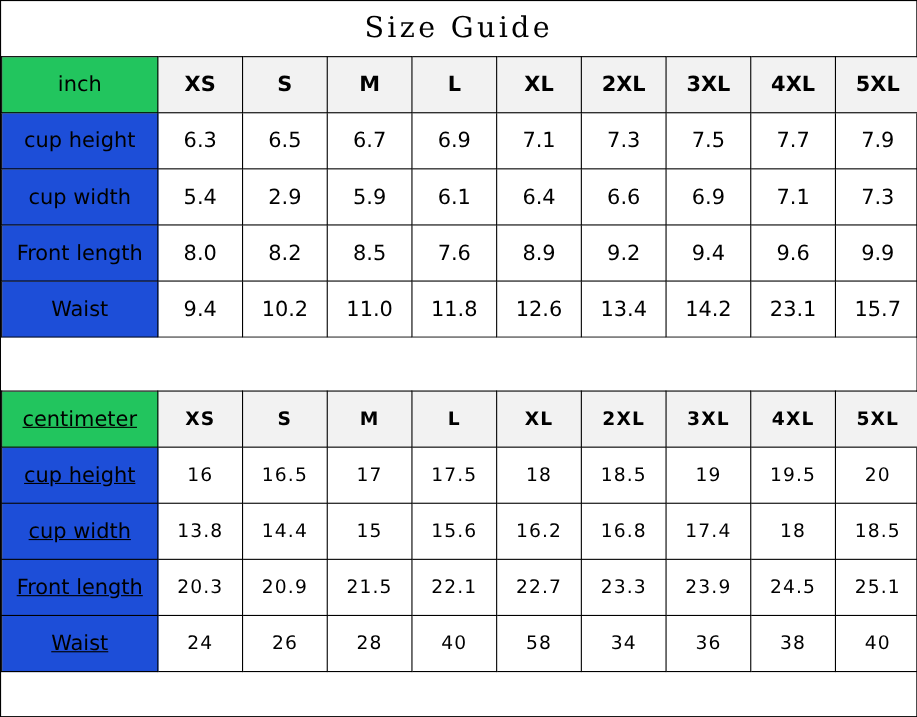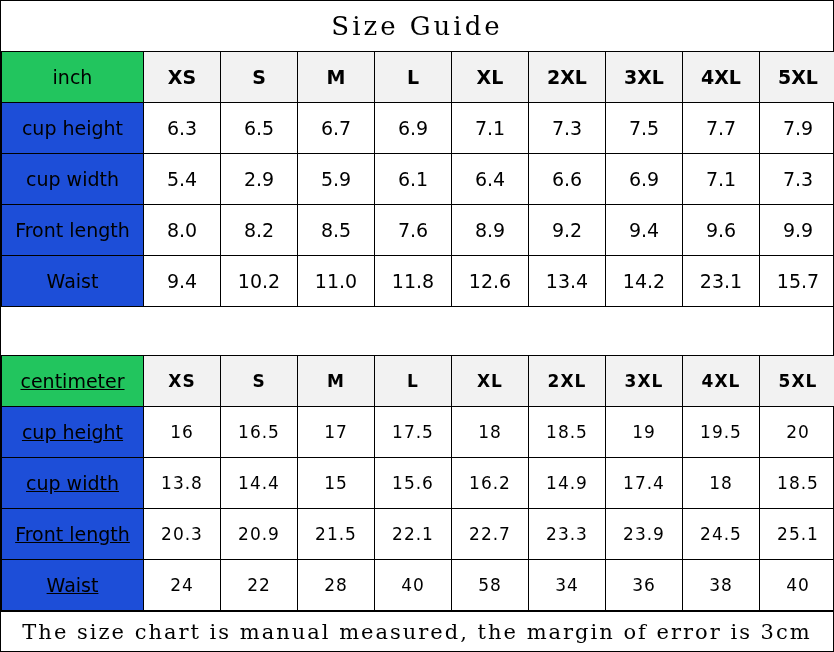--- a/index.html
+++ b/index.html
@@ -211,48 +211,47 @@
           <td>19.5</td>
           <td>20</td>
         </tr>
         <tr>
           <td class="row-label">cup width</td>
           <td>13.8</td>
           <td>14.4</td>
           <td>15</td>
           <td>15.6</td>
           <td>16.2</td>
-          <td>14.9</td>
+          <td>16.8</td>
           <td>17.4</td>
           <td>18</td>
           <td>18.5</td>
         </tr>
         <tr>
           <td class="row-label">Front length</td>
           <td>20.3</td>
           <td>20.9</td>
           <td>21.5</td>
           <td>22.1</td>
           <td>22.7</td>
           <td>23.3</td>
           <td>23.9</td>
           <td>24.5</td>
           <td>25.1</td>
         </tr>
         <tr>
           <td class="row-label">Waist</td>
           <td>24</td>
-          <td>22</td>
+          <td>26</td>
           <td>28</td>
           <td>40</td>
           <td>58</td>
           <td>34</td>
           <td>36</td>
           <td>38</td>
           <td>40</td>
         </tr>
       </tbody>
     </table>
   </div>
 
-  <div class="footer">The size chart is manual measured, the margin of error is 3cm</div>
 
 </div>
 
 </body></html>

